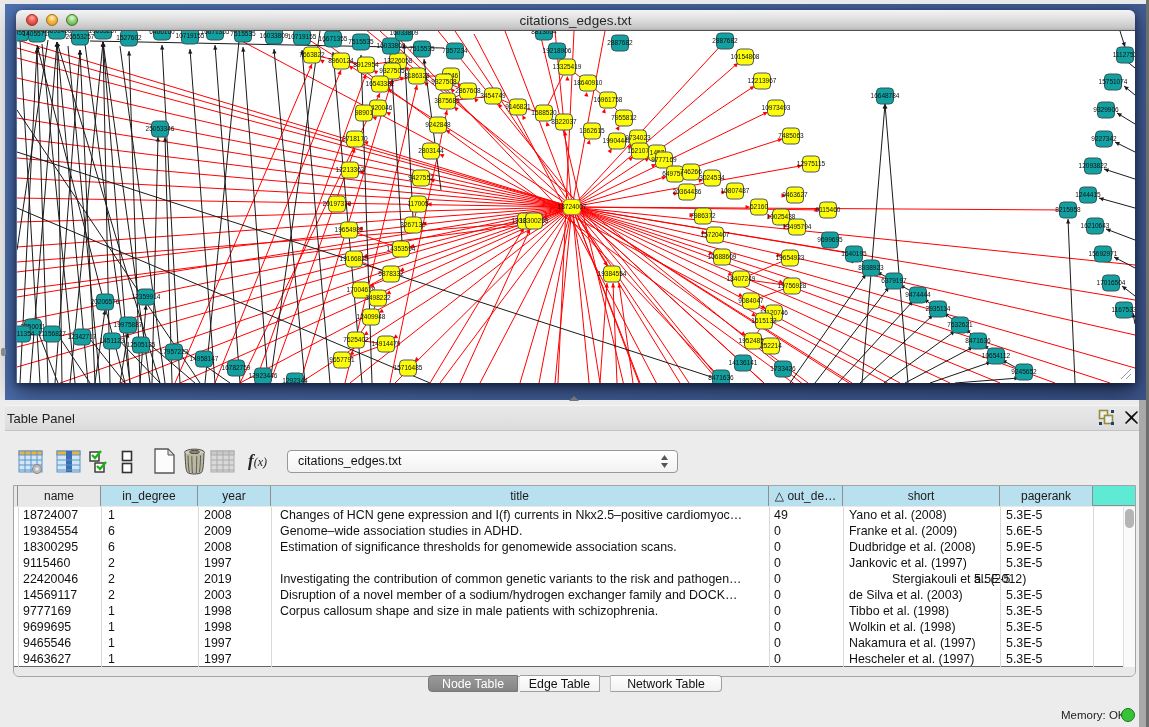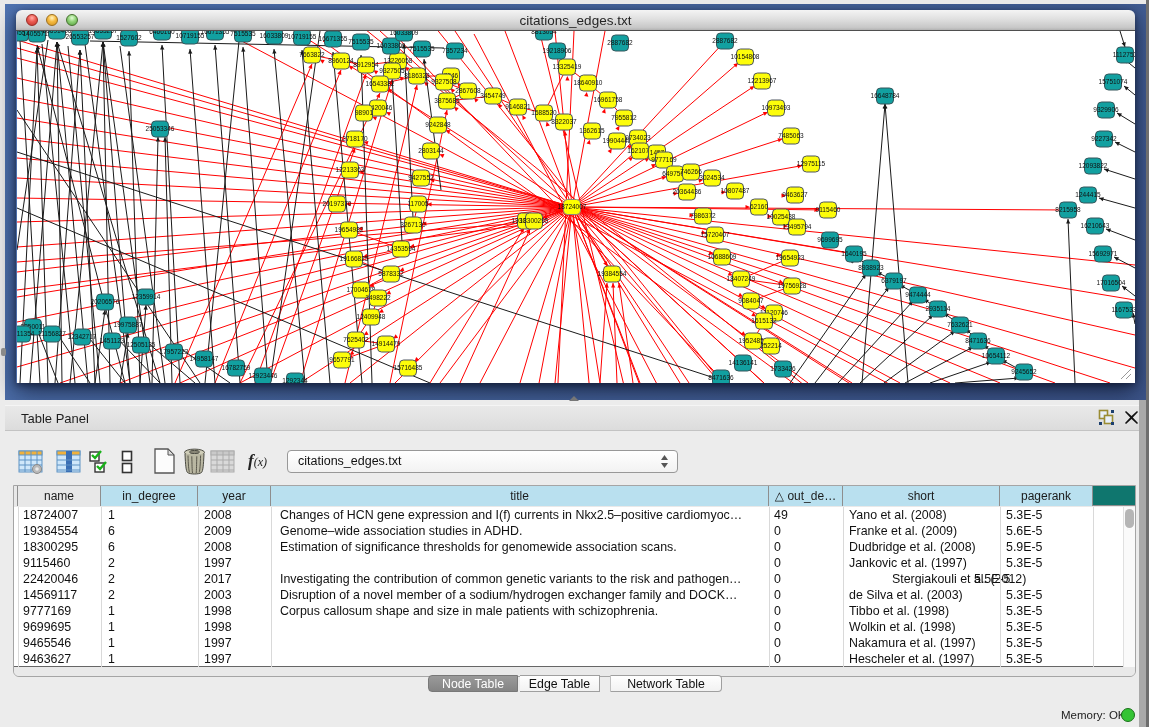--- a/index.html
+++ b/index.html
@@ -17,31 +17,31 @@
 .ball{width:12px;height:12px;border-radius:50%;top:15px}
 #b1{left:10px;background:radial-gradient(circle at 50% 30%,#ff9d97 8%,#ea5a50 45%,#c93c34 90%);border:1px solid #9d2b24}
 #b2{left:30px;background:radial-gradient(circle at 50% 30%,#ffe9a8 8%,#f5b93d 45%,#d99a28 90%);border:1px solid #9d6f1e}
 #b3{left:50px;background:radial-gradient(circle at 50% 30%,#d3f5c4 8%,#8fd276 45%,#5fa84a 90%);border:1px solid #46702f}
 
 
 
 #lower{left:0;top:400px;width:1149px;height:327px;background:#ececec}
 #tphead{left:5px;top:405px;width:1134px;height:26px;background:linear-gradient(#e9e9e9,#dcdcdc);
  border-top:1px solid #f5f5f5;border-bottom:1px solid #c3c3c3}
-#tphead .lab{left:16px;top:5px;font-size:13px;color:#1e1e1e}
+#tphead .lab{left:2px;top:5px;font-size:13px;color:#1e1e1e}
 #rstrip{left:1139px;top:400px;width:7px;height:327px;background:#a9a9a9}
 #rstrip2{left:1146px;top:0px;width:3px;height:727px;background:#6e6e6e}
 #topstrip{left:0px;top:0px;width:1146px;height:4px;background:#e9e9e9}
 #caret{left:569px;top:396px;width:0px;height:0px;border-left:5px solid transparent;border-right:5px solid transparent;border-bottom:5px solid #777}
 #dropdown{left:287px;top:450px;width:391px;height:23px;background:linear-gradient(#fff,#f2f2f2);
  border:1px solid #989898;border-radius:4px;font-size:12.5px;color:#111;line-height:21px;padding-left:10px}
 
 #tableframe{left:13px;top:485px;width:1123px;height:192px;background:#e9e9e9;
  border:1px solid #a5a5a5;border-radius:0 0 6px 6px}
-#thead{left:14px;top:486px;width:1121px;height:20px;background:#0f766e;border-bottom:1px solid #8e8e8e}
+#thead{left:14px;top:486px;width:1121px;height:20px;background:#5eead4;border-bottom:1px solid #8e8e8e}
 .hc{top:0;height:20px;font-size:12px;color:#1b1b1b;text-align:center;line-height:20px;
  border-right:1px solid #8e8e8e}
 .hcb{background:#b9e0ef}
 #tbody{left:14px;top:507px;width:1109px;height:160px;background:#fff;font-size:12.4px;color:#111;border-bottom:1px solid #666}
 .row{position:absolute;height:16px;line-height:16px;width:100%}
 .cell{position:absolute;height:16px;overflow:hidden;white-space:nowrap}
 .vline{position:absolute;top:507px;width:1px;height:160px;background:#d9d9d9}
 #tbot{left:14px;top:667px;width:1121px;height:9px;background:#e9e9e9;border-radius:0 0 5px 5px}
 #sbtrack{left:1123px;top:507px;width:12px;height:160px;background:#fafafa;border-left:1px solid #e0e0e0}
 #sbthumb{left:1124.5px;top:509px;width:9px;height:19px;background:#b5b5b5;border-radius:5px}
@@ -1102,21 +1102,21 @@
       <span class="cell" style="left:9px;width:80px">9115460</span>
       <span class="cell" style="left:94px;width:60px">2</span>
       <span class="cell" style="left:190px;width:60px">1997</span>
       <span class="cell" style="left:760px;width:70px">0</span>
       <span class="cell" style="left:835px;width:160px">Jankovic et al. (1997)</span>
       <span class="cell" style="left:992px;width:95px">5.3E-5</span>
     </div>
 <div class="row" style="top:64px">
       <span class="cell" style="left:9px;width:80px">22420046</span>
       <span class="cell" style="left:94px;width:60px">2</span>
-      <span class="cell" style="left:190px;width:60px">2017</span>
+      <span class="cell" style="left:190px;width:60px">2019</span>
       <span class="cell" style="left:266px;width:487px">Investigating the contribution of common genetic variants to the risk and pathogen…</span>
       <span class="cell" style="left:760px;width:70px">0</span>
       <span class="cell" style="left:878px;width:160px">Stergiakouli et al. (2012)</span>
       <span class="cell" style="left:960px;width:95px">5.5E-5</span>
     </div>
 <div class="row" style="top:80px">
       <span class="cell" style="left:9px;width:80px">14569117</span>
       <span class="cell" style="left:94px;width:60px">2</span>
       <span class="cell" style="left:190px;width:60px">2003</span>
       <span class="cell" style="left:266px;width:487px">Disruption of a novel member of a sodium/hydrogen exchanger family and DOCK…</span>

